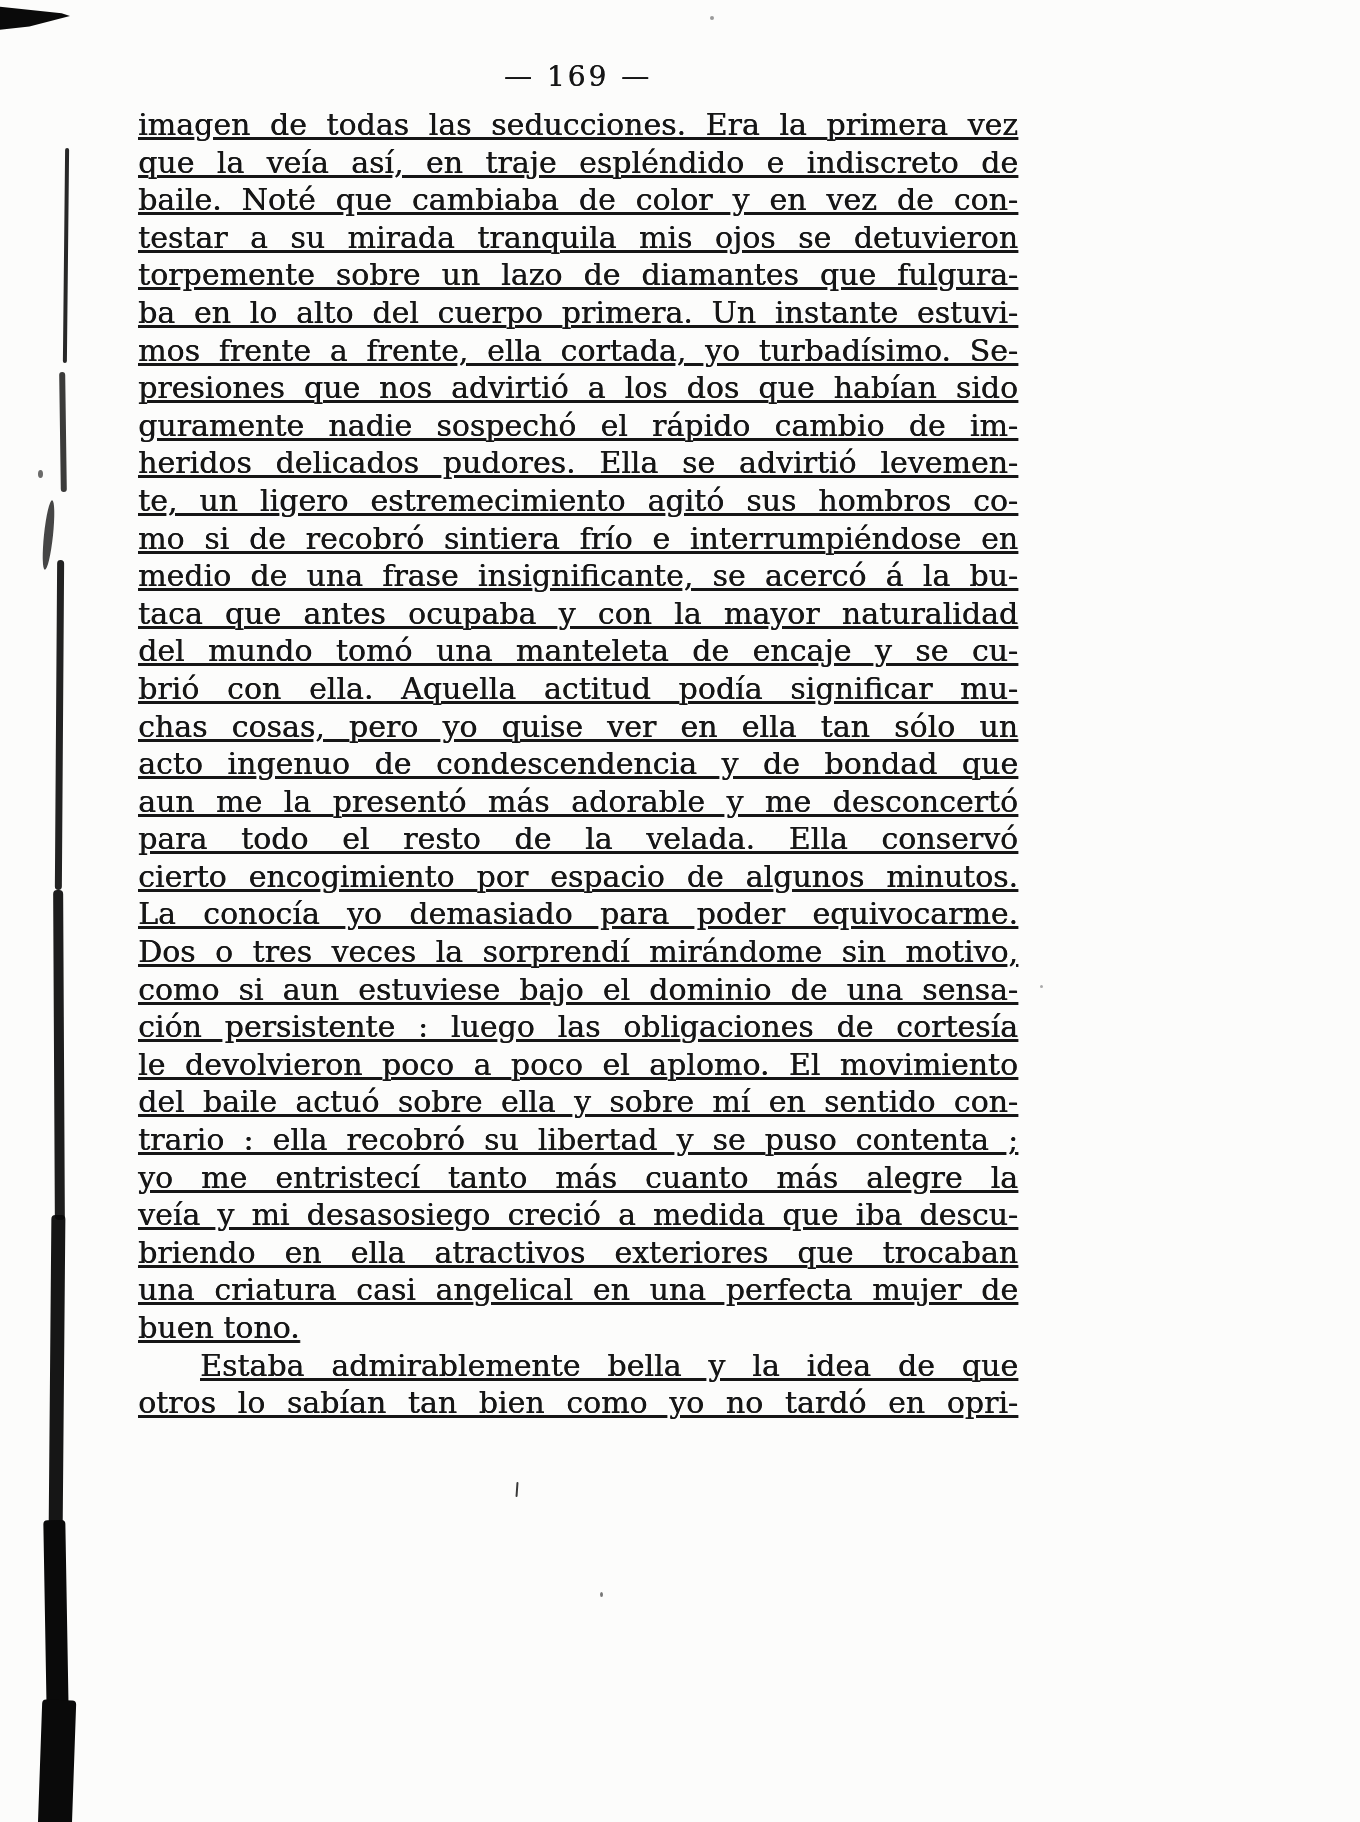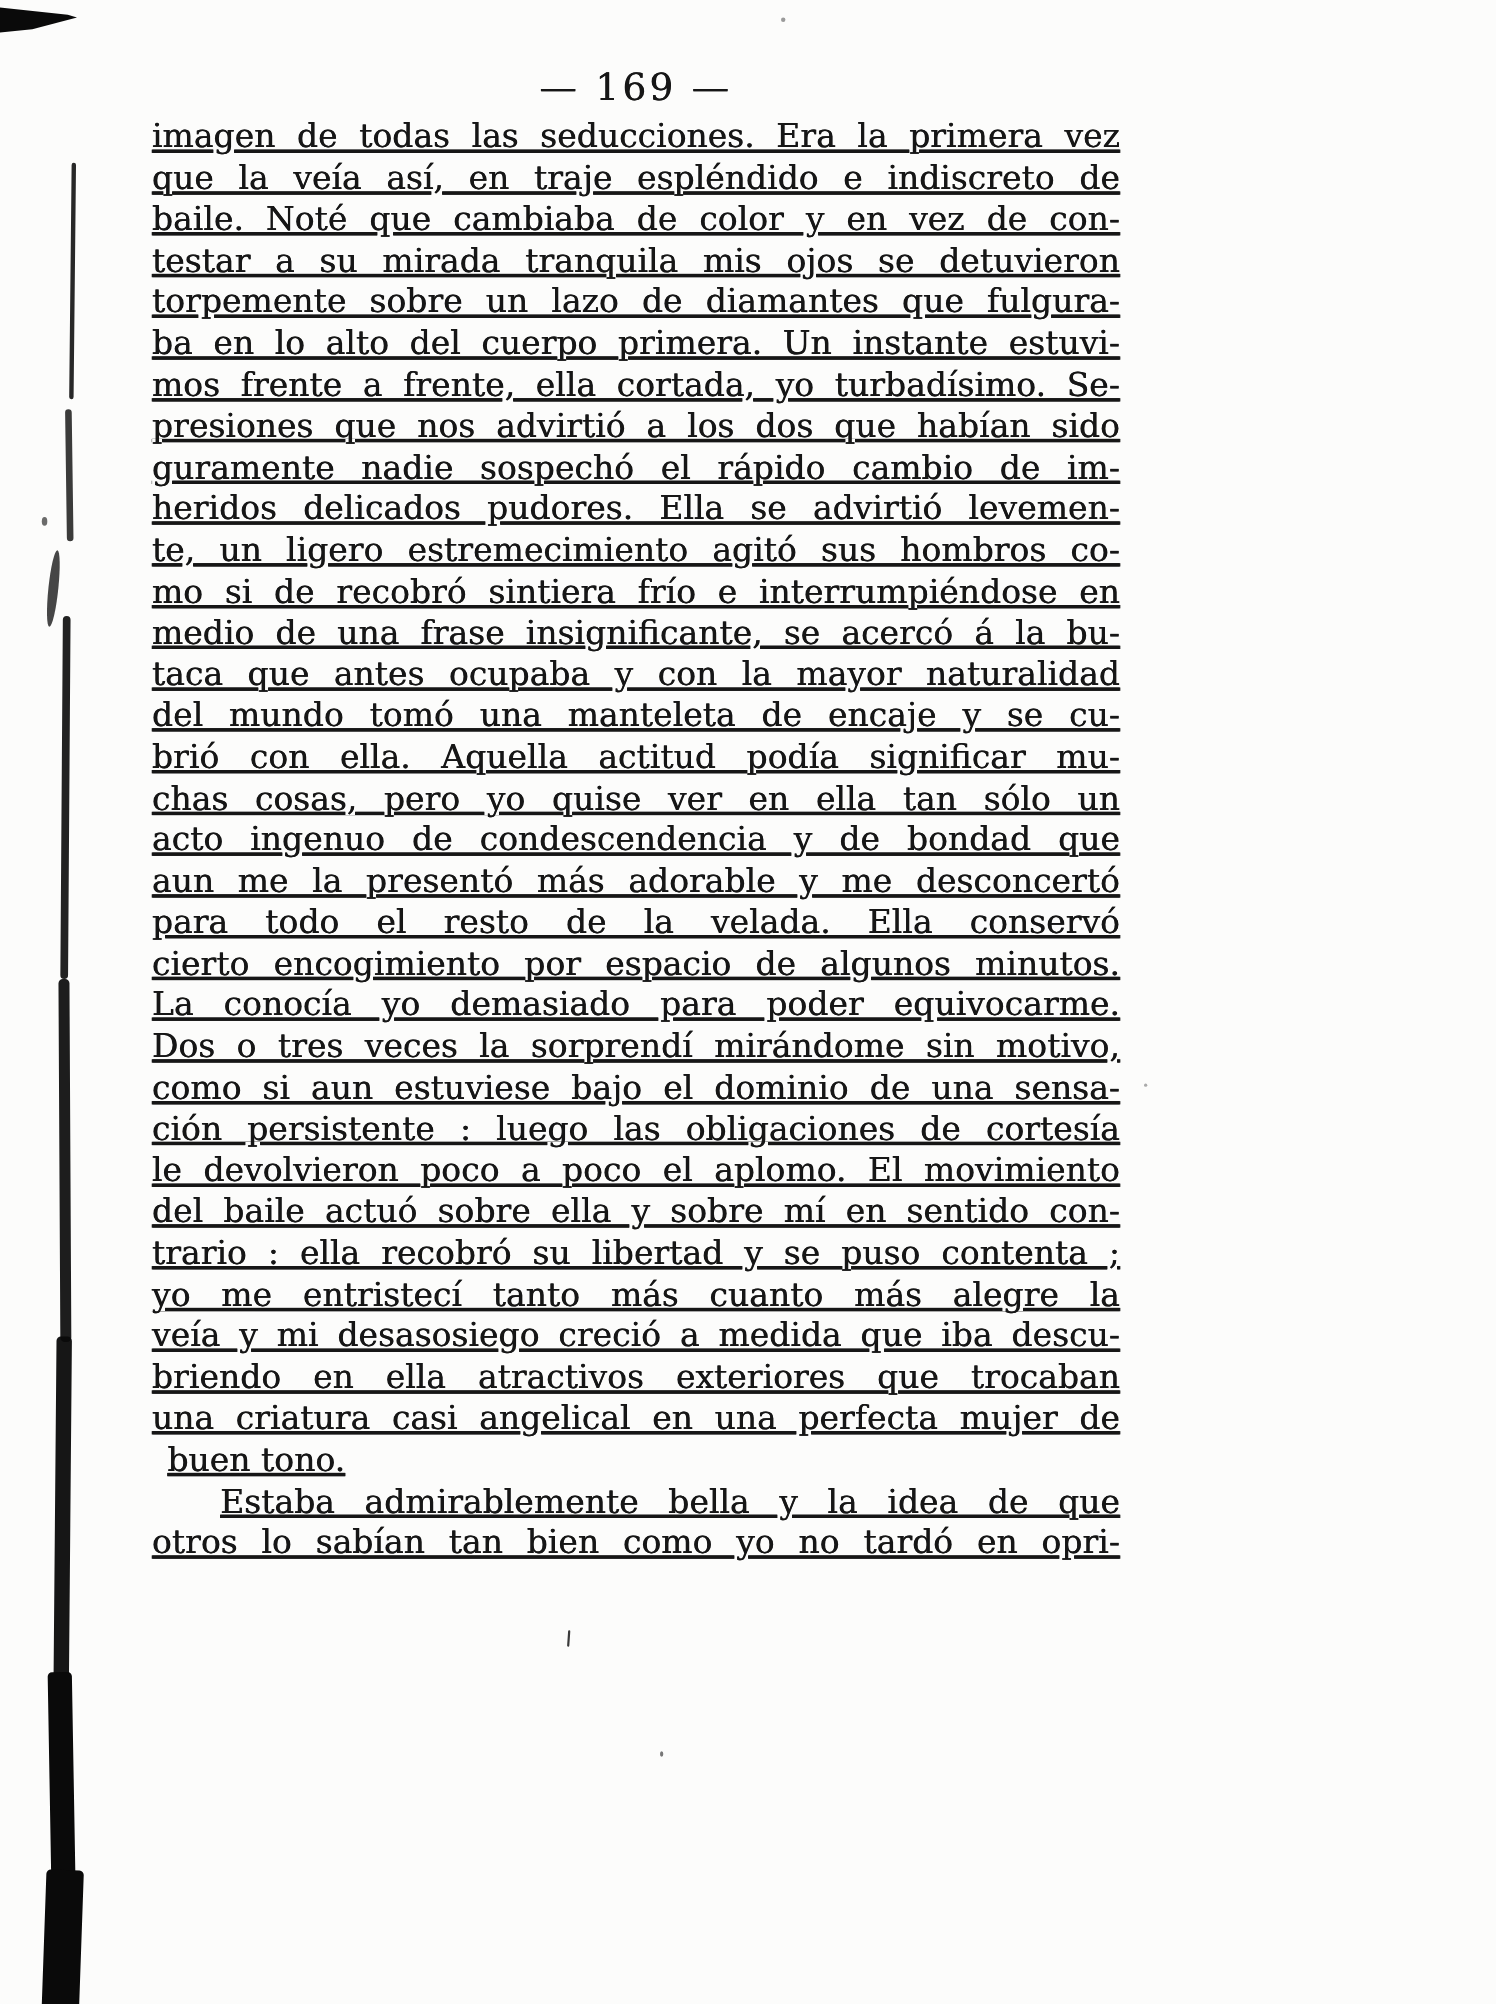--- a/index.html
+++ b/index.html
@@ -10,42 +10,41 @@
     overflow: hidden;
     font-family: "DejaVu Serif", "Liberation Serif", serif;
     color: #161616;
   }
   .page-number {
     position: absolute;
     top: 60px;
     left: 138px;
     width: 880px;
     text-align: center;
-    font-size: 34px;
+    font-size: 28px;
     letter-spacing: 3px;
     text-shadow: 0.4px 0 0 currentColor;
   }
   .text-block {
     position: absolute;
     top: 106px;
     left: 138px;
     width: 880px;
     font-size: 30px;
     line-height: 37.6px;
     text-shadow: 0.4px 0 0 currentColor;
     text-decoration: underline;
   }
   .line {
     text-align: justify;
     text-align-last: justify;
   }
   .line.no-justify {
     text-align: left;
     text-align-last: left;
-    margin-left: 14px;
   }
   .line.indent { text-indent: 62px; }
 
   
   .artifact { position: absolute; background: #0a0a0a; }
   .corner-wedge {
     top: 0; left: 0; width: 70px; height: 38px;
     clip-path: polygon(0% 18%, 88% 35%, 100% 42%, 42% 70%, 0% 78%);
   }
   .streak { border-radius: 4px; }

